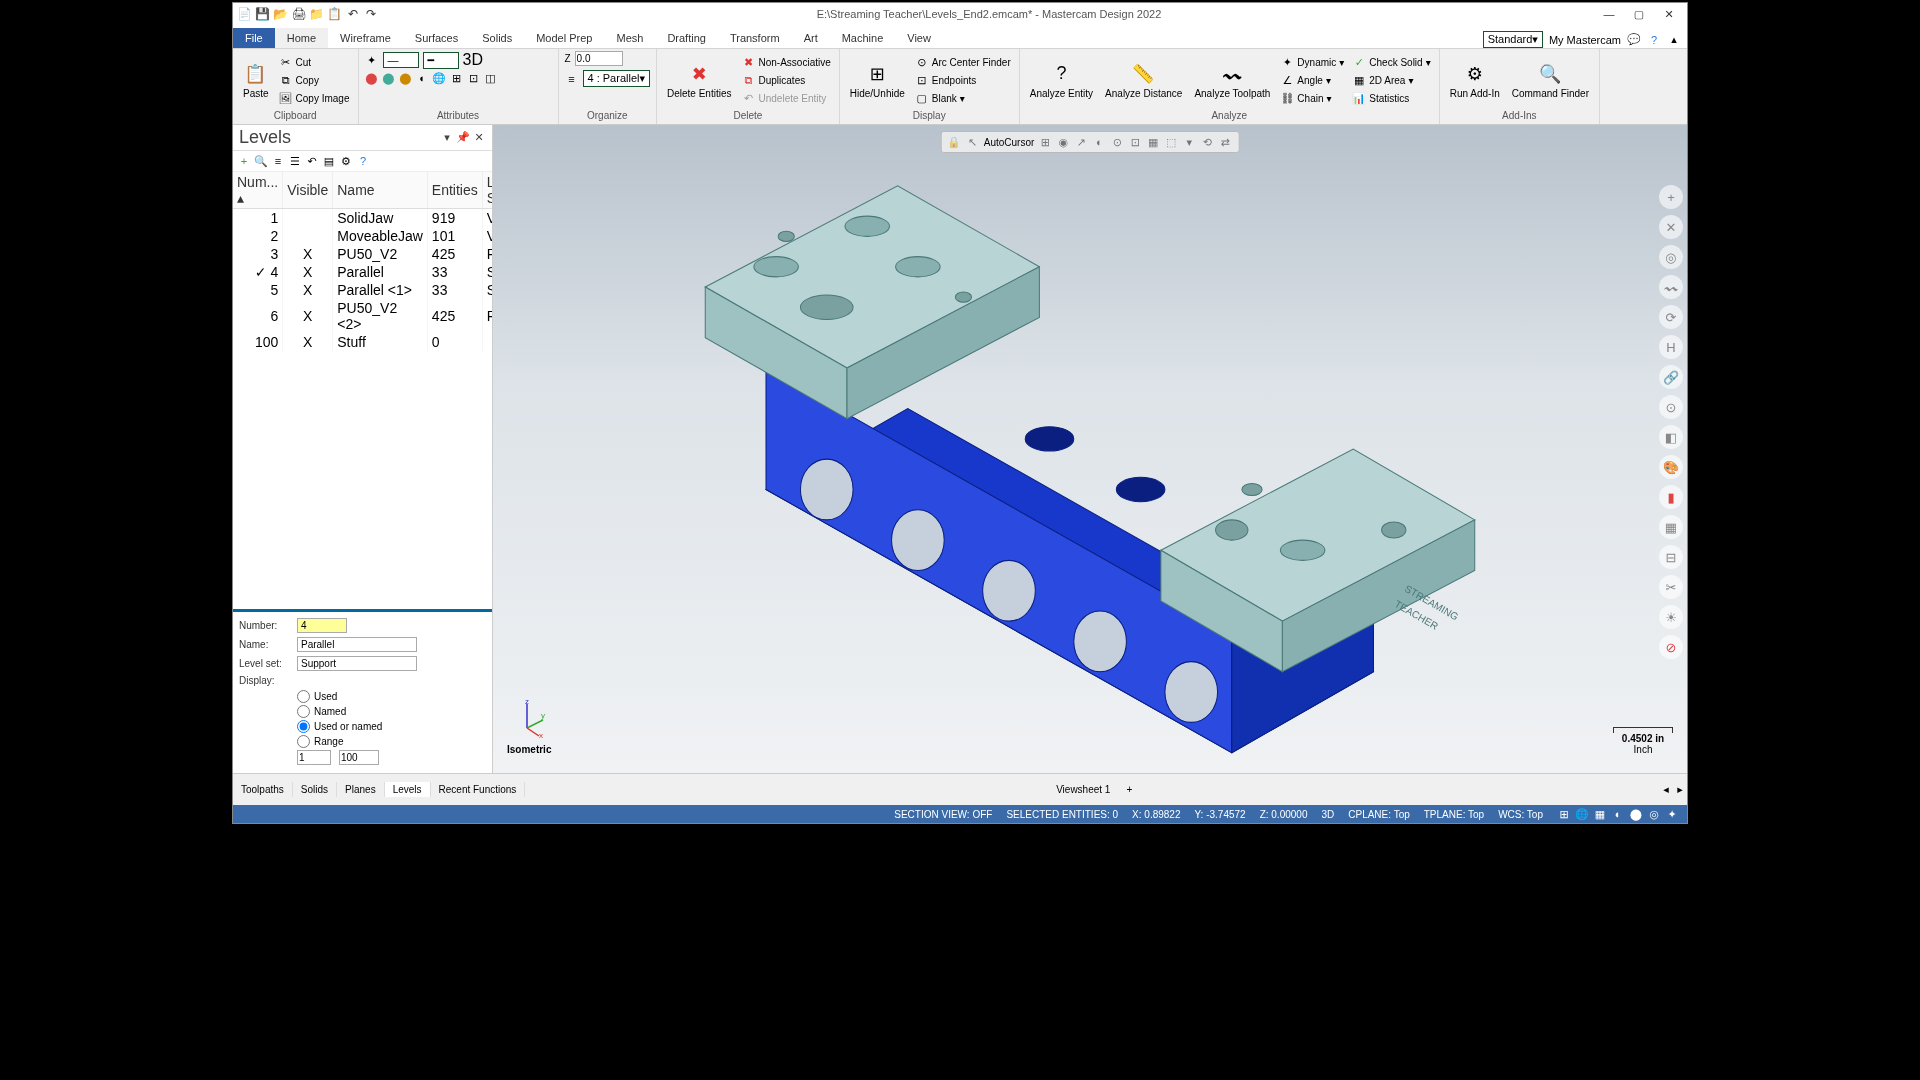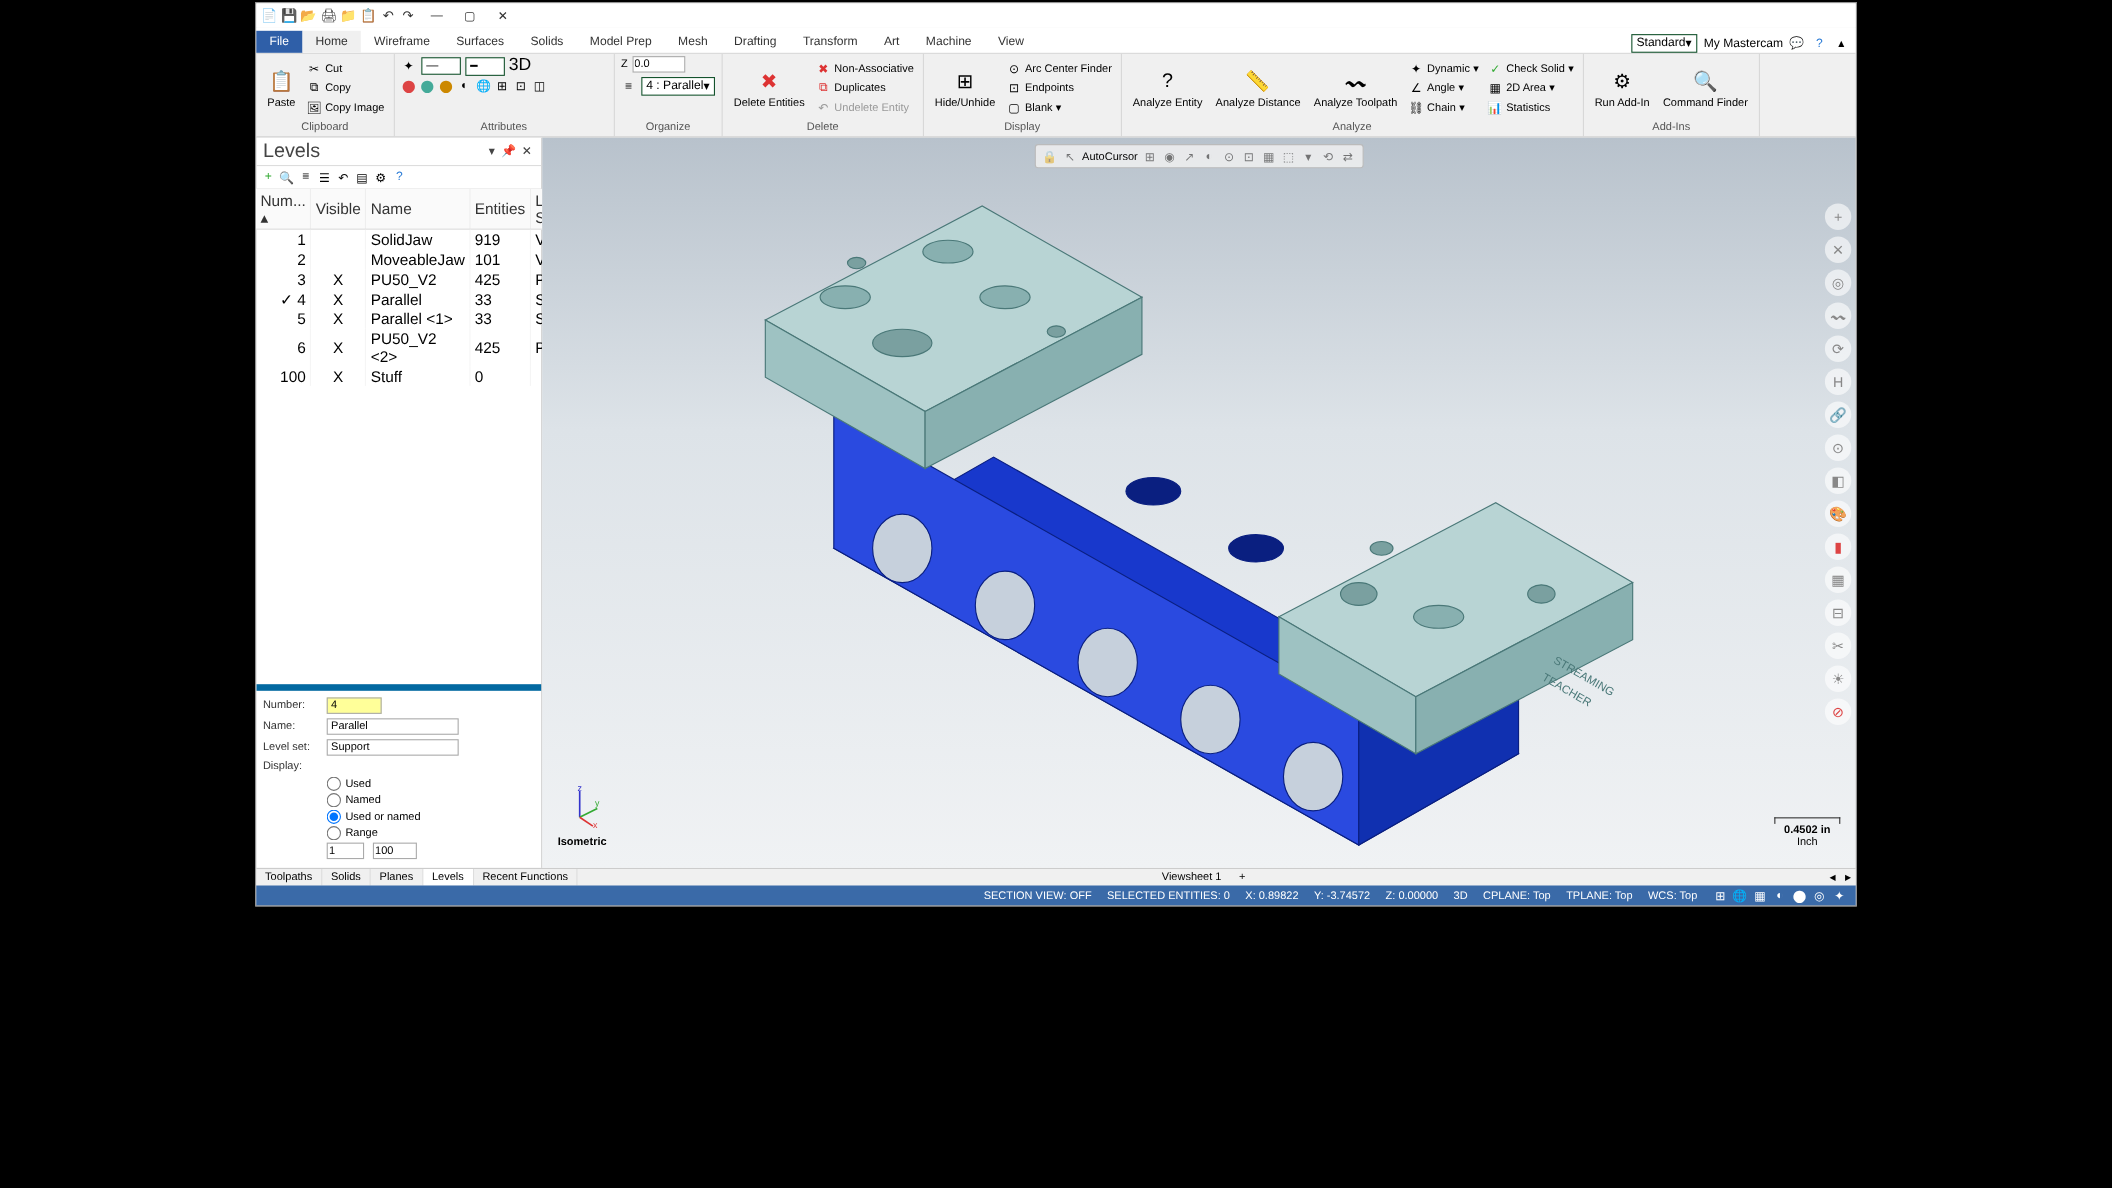--- a/index.html
+++ b/index.html
@@ -40,39 +40,39 @@
 
 .levels-panel { width: 260px; background: #fff; border-right: 1px solid #ccc; display: flex; flex-direction: column; }
 .panel-header { display: flex; align-items: center; justify-content: space-between; padding: 2px 6px; font-size: 18px; color: #444; border-bottom: 1px solid #ddd; }
 .panel-header-icons { display: flex; gap: 2px; font-size: 10px; }
 .panel-toolbar { display: flex; gap: 3px; padding: 3px 4px; border-bottom: 1px solid #eee; }
 .panel-toolbar .sicon { cursor: pointer; }
 .levels-table { flex: 1; overflow: auto; font-size: 14px; }
 .levels-table table { width: 100%; border-collapse: collapse; }
 .levels-table th { text-align: left; padding: 2px 4px; border-bottom: 1px solid #ddd; border-right: 1px solid #eee; font-weight: normal; color: #333; background: #fafafa; }
 .levels-table td { padding: 1px 4px; border-right: 1px solid #f5f5f5; }
-.level-form { padding: 6px; font-size: 10px; border-top: 6px solid #0369a1; }
+.level-form { padding: 6px; font-size: 10px; border-top: 3px solid #0369a1; }
 .form-row { display: flex; align-items: center; margin-bottom: 4px; gap: 6px; }
 .form-row label { width: 52px; color: #333; }
 .form-row input[type=text] { border: 1px solid #aaa; padding: 1px 3px; font-size: 10px; width: 120px; }
 .form-row input.num { background: #ffff99; width: 50px; }
 .radio-row { display: flex; align-items: center; gap: 4px; margin-bottom: 2px; margin-left: 58px; }
 
 
 .viewport { flex: 1; position: relative; background: linear-gradient(180deg, #b8c2cc 0%, #dde3e8 40%, #f0f2f4 100%); }
 .viewport svg { width: 100%; height: 100%; }
 .float-toolbar { position: absolute; top: 6px; left: 50%; transform: translateX(-50%); background: rgba(240,240,240,0.85); border: 1px solid #bbb; border-radius: 3px; display: flex; gap: 4px; padding: 3px 6px; font-size: 10px; align-items: center; }
 .float-toolbar .sicon { opacity: 0.5; }
 .right-toolbar { position: absolute; right: 4px; top: 60px; display: flex; flex-direction: column; gap: 6px; }
 .rt-btn { width: 24px; height: 24px; background: rgba(255,255,255,0.6); border-radius: 12px; display: flex; align-items: center; justify-content: center; font-size: 13px; color: #888; cursor: pointer; }
 .gnomon { position: absolute; left: 14px; bottom: 18px; font-size: 10px; }
 .scale-bar { position: absolute; right: 14px; bottom: 18px; font-size: 10px; text-align: center; }
 
 
-.bottom-tabs { height: 16px; background: #f0f0f0; border-top: 1px solid #ccc; display: flex; align-items: center; font-size: 10px; }
+.bottom-tabs { height: 32px; background: #f0f0f0; border-top: 1px solid #ccc; display: flex; align-items: center; font-size: 10px; }
 .btab { padding: 2px 8px; cursor: pointer; border-right: 1px solid #ddd; }
 .btab.active { background: #fff; }
 .vsheet { margin-left: 4px; padding: 2px 6px; }
 
 
 .statusbar { height: 18px; background: #3a6aa8; color: #fff; display: flex; align-items: center; font-size: 10px; padding: 0 8px; gap: 14px; }
 .statusbar .sp { flex: 1; }
 .status-icons { display: flex; gap: 4px; }
 .status-icons .sicon { color: #fff; }
 </style>
@@ -85,20 +85,21 @@
     <div class="qat">
       <span class="qat-icon">📄</span>
       <span class="qat-icon">💾</span>
       <span class="qat-icon">📂</span>
       <span class="qat-icon">🖨</span>
       <span class="qat-icon">📁</span>
       <span class="qat-icon">📋</span>
       <span class="qat-icon">↶</span>
       <span class="qat-icon">↷</span>
     </div>
+    <div class="title-text">E:\Streaming Teacher\Levels_End2.emcam* - Mastercam Design 2022</div>
     <div class="window-controls">
       <div class="wc-btn">—</div>
       <div class="wc-btn">▢</div>
       <div class="wc-btn">✕</div>
     </div>
   </div>
 
   <div class="ribbon-tabs">
     <div class="tab file">File</div>
     <div class="tab active">Home</div>

